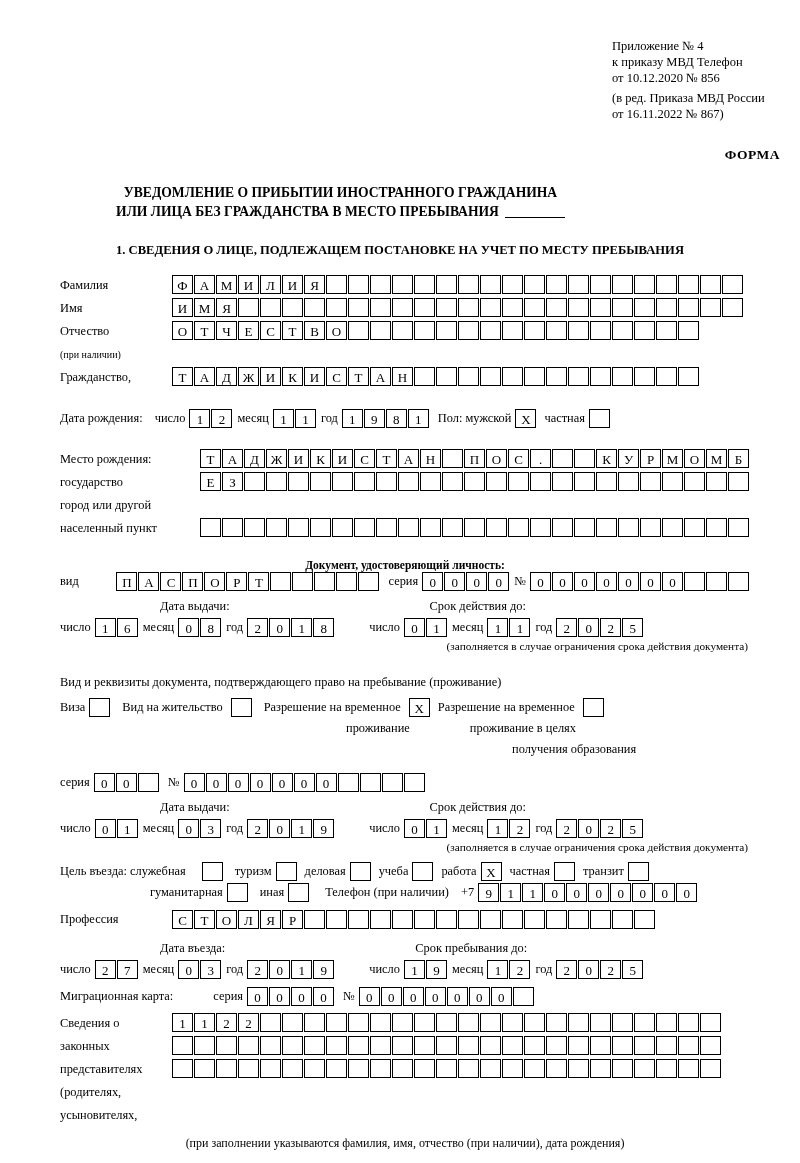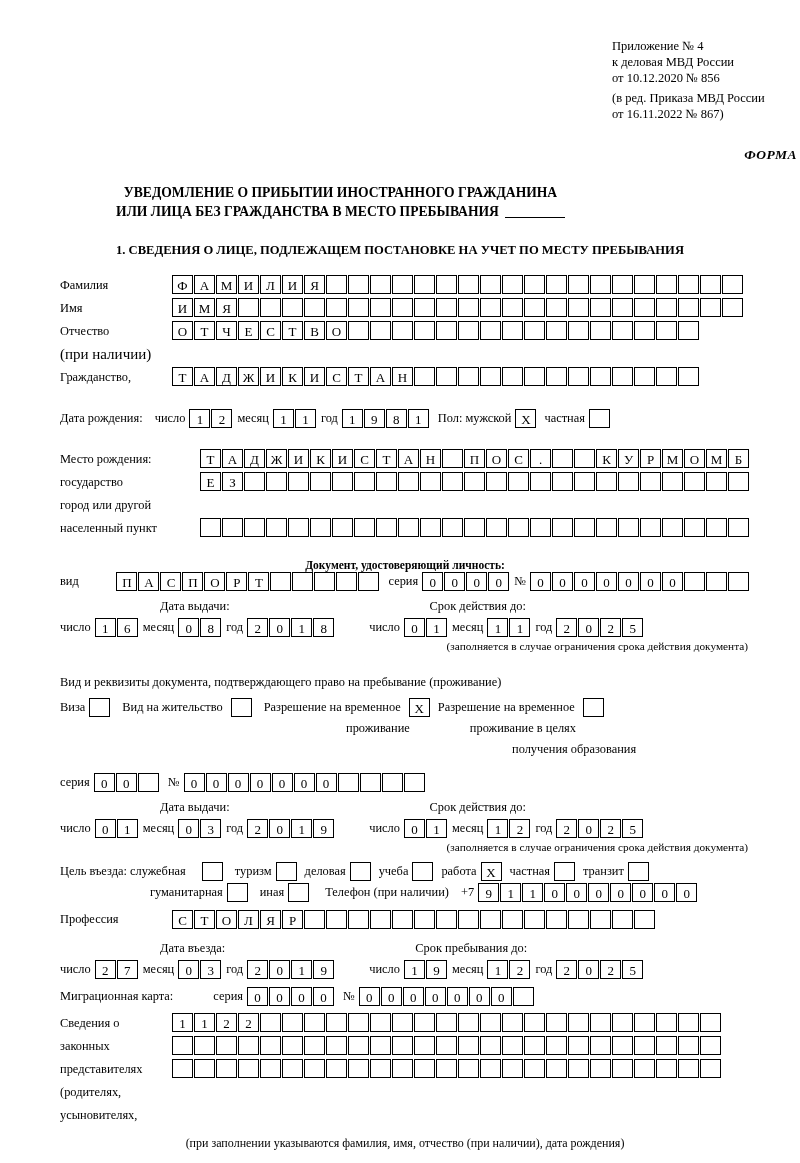--- a/index.html
+++ b/index.html
@@ -26,27 +26,26 @@
     position: absolute;
     top: 38px;
     left: 612px;
     font-size: 12.5px;
     line-height: 16px;
   }
   .hdr .blk2 { margin-top: 4px; }
   .forma {
     position: absolute;
     top: 147px;
-    left: 17px;
+    left: 0;
     width: 780px;
     text-align: right;
     font-weight: bold;
     font-size: 13.5px;
     letter-spacing: 0.5px;
-    font-style: italic;
   }
   .title {
     position: absolute;
     top: 183px;
     left: 0;
     width: 681px;
     text-align: center;
     font-weight: bold;
     font-size: 13.6px;
     line-height: 19px;
@@ -98,21 +97,21 @@
     font-family: "Liberation Serif", serif;
     box-sizing: border-box;
     background: #fff;
   }
   .center-note {
     text-align: center;
     font-weight: bold;
     font-size: 11.5px;
   }
   .small {
-    font-size: 15px;
+    font-size: 10px;
   }
   .ml4 { margin-left: 4px; }
   .ml8 { margin-left: 8px; }
   .ml12 { margin-left: 12px; }
   .mt6 { margin-top: 20px; }
   .chk {
     width: 21px;
     height: 19px;
     border: 1px solid #000;
     display: inline-block;
@@ -142,21 +141,21 @@
   .purpose-row { line-height: 24px; }
   .purpose-row .chk { margin: 0 4px; }
 </style>
 </head>
 <body>
 
 <div class="page">
 
   <div class="hdr">
     <div>Приложение № 4</div>
-    <div>к деловая МВД России</div>
+    <div>к приказу МВД Телефон</div>
     <div>от 10.12.2020 № 856</div>
     <div class="blk2">
       <div>(в ред. Приказа МВД России</div>
       <div>от 16.11.2022 № 867)</div>
     </div>
   </div>
 
   <div class="forma">ФОРМА</div>
 
   <div class="title">

